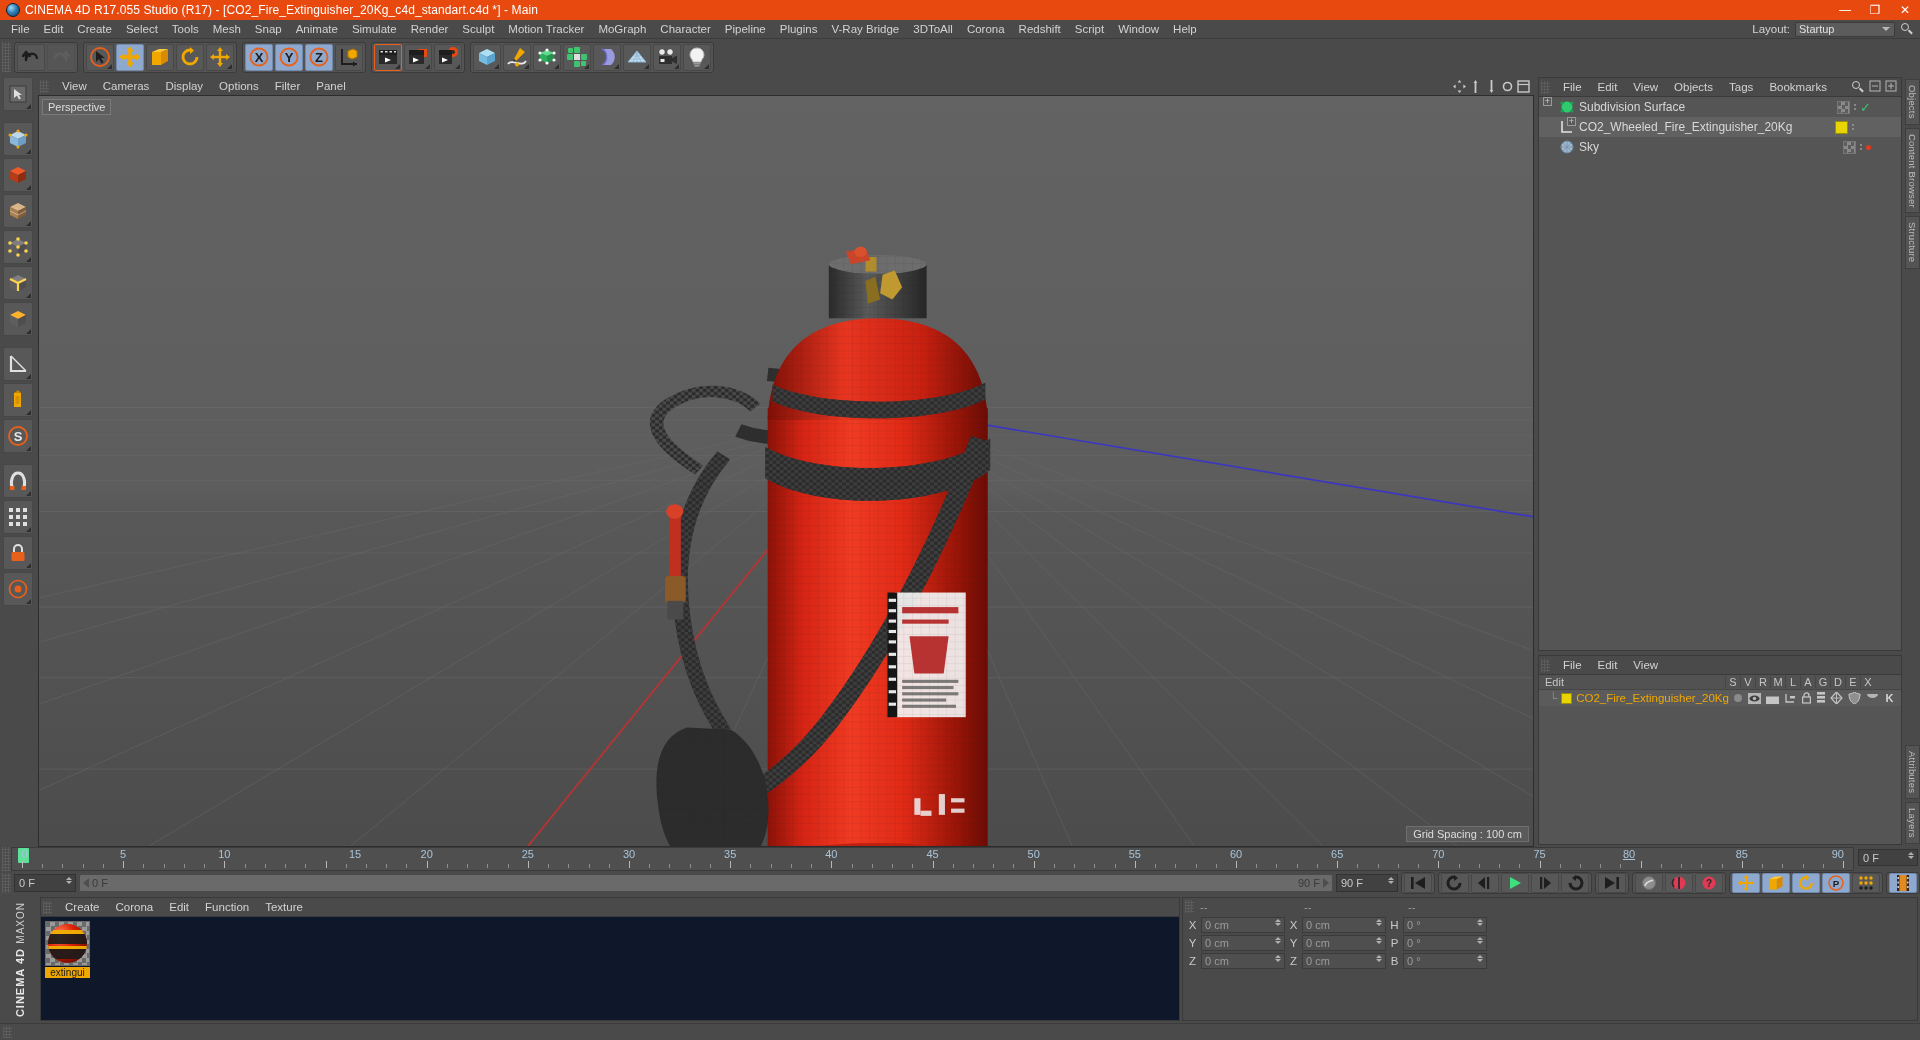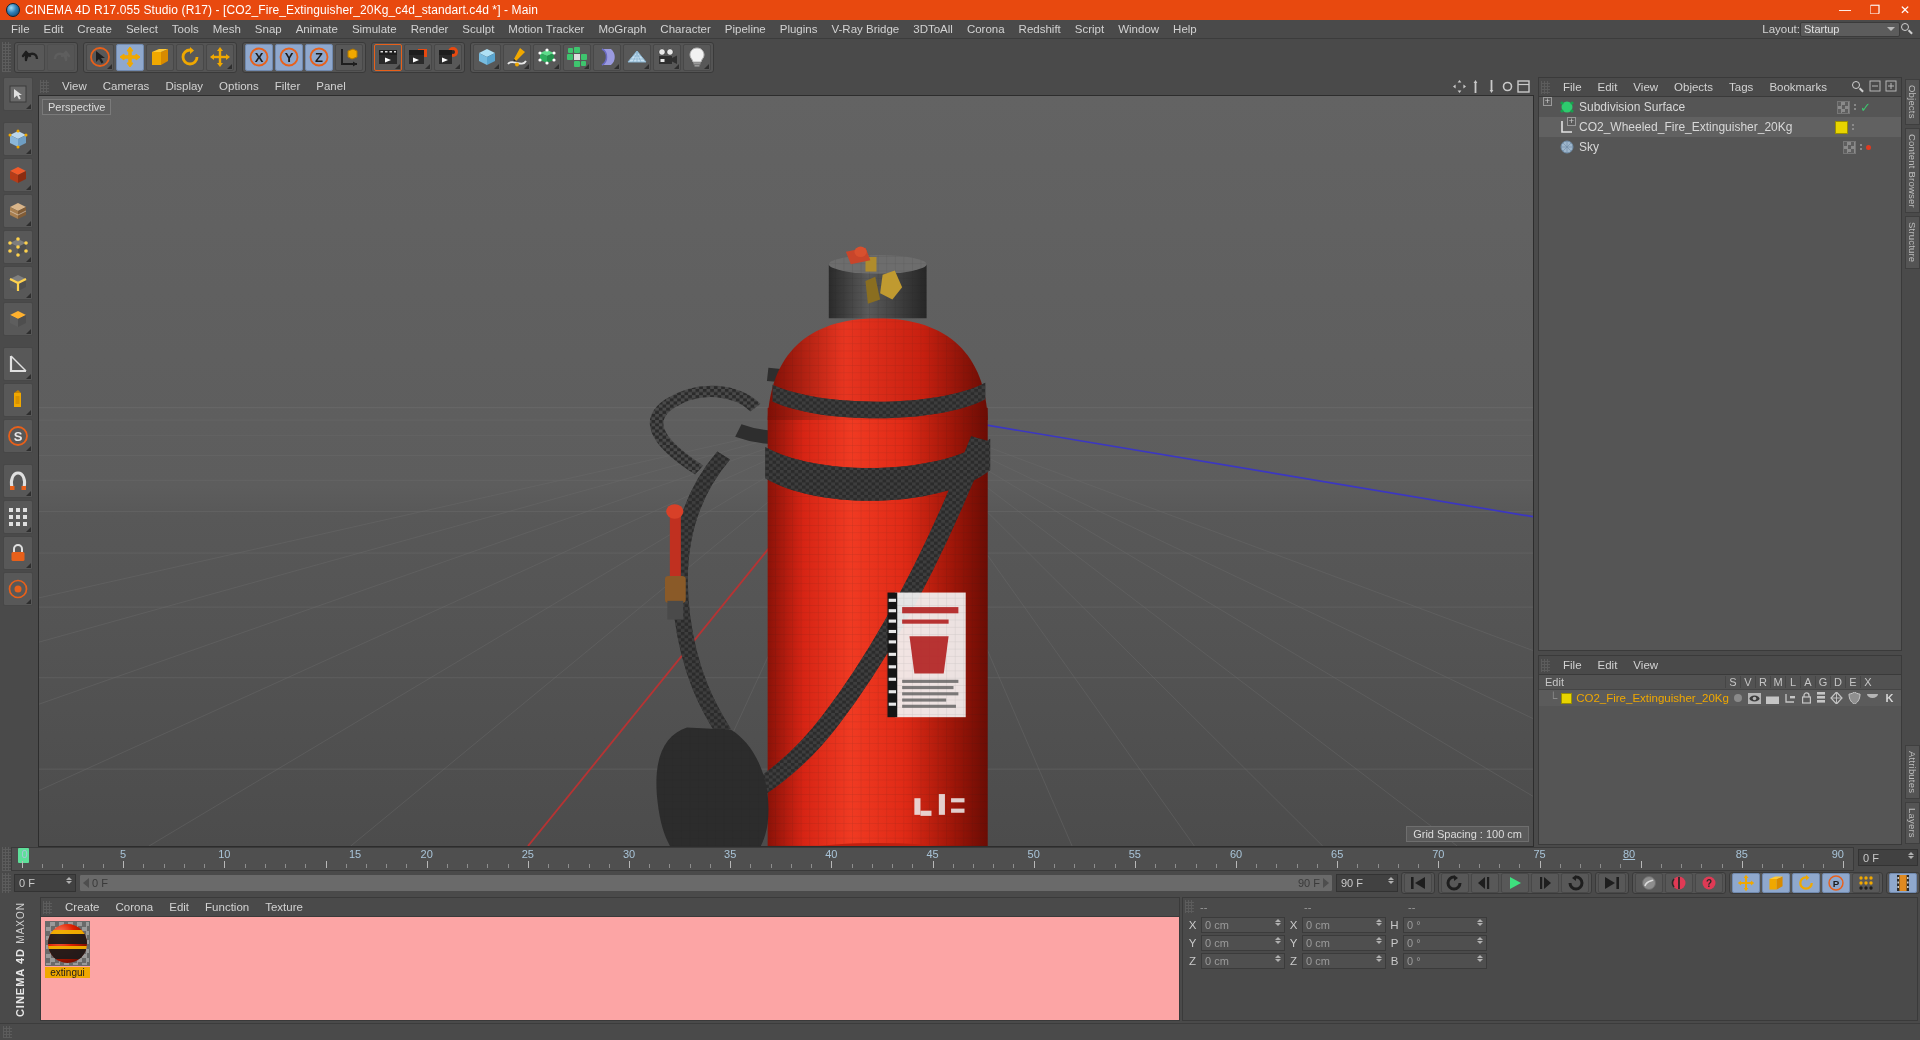--- a/index.html
+++ b/index.html
@@ -13,21 +13,21 @@
     background:radial-gradient(circle at 35% 32%, #9fd8f5 0%, #2f7fb8 45%, #123b5c 100%);
     border:1px solid #0a2236; margin:0 5px 0 2px; flex:0 0 auto;}
   .titlebar .ttl{ color:#fff; font-size:12px; white-space:nowrap; letter-spacing:.1px;}
   .titlebar .wbtns{ margin-left:auto; display:flex; height:20px;}
   .titlebar .wbtn{ width:30px;height:20px; display:flex;align-items:center;justify-content:center; color:#fff; font-size:12px;}
 
   
   .menubar{ height:19px; background:#4a4a4a; display:flex; align-items:center; padding-left:4px; flex:0 0 19px;
     border-bottom:1px solid #3c3c3c; position:relative;}
   .menubar .mi{ padding:0 7px; height:19px; line-height:19px; color:#d2d2d2; font-size:11.5px; white-space:nowrap;}
-  .layoutbox{ margin-left:auto; display:flex; align-items:center; padding-right:6px;}
+  .layoutbox{ margin-left:auto; display:flex; align-items:center; gap:5px; padding-right:6px;}
   .layoutbox .lbl{ font-size:11.5px; color:#d2d2d2;}
   .layoutsel{ width:100px;height:15px;background:#5c5c5c;border:1px solid #3b3b3b;border-radius:2px;
     display:flex;align-items:center;padding:0 3px;font-size:11px;color:#e0e0e0;position:relative;}
   .layoutsel .arw{ position:absolute; right:4px; width:0;height:0;border-left:4px solid transparent;
     border-right:4px solid transparent;border-top:4px solid #b9b9b9;}
   .srchico{ width:14px;height:14px;position:relative; }
   .srchico i{ position:absolute;left:1px;top:1px;width:8px;height:8px;border:1.4px solid #cfcfcf;border-radius:50%;}
   .srchico b{ position:absolute;left:8px;top:9px;width:5px;height:1.6px;background:#cfcfcf;transform:rotate(45deg);}
 
   
@@ -144,21 +144,21 @@
   .tri-l{ width:0;height:0;border-top:5px solid transparent;border-bottom:5px solid transparent;border-right:6px solid #4e4e4e;}
   .tri-r{ width:0;height:0;border-top:5px solid transparent;border-bottom:5px solid transparent;border-left:6px solid #4e4e4e;}
   .pgrp{ display:flex; align-items:center; border:1px solid #3a3a3a; border-radius:3px; background:#545454; padding:1px; height:22px;}
   .pbtn{ width:28px;height:20px;display:flex;align-items:center;justify-content:center;background:#585858;
     border:1px solid #484848;border-radius:2px;margin:0 1px;position:relative;}
   .pbtn.on{ background:#8fa8cd;border-color:#7089ae;}
 
   
   .bottom{ height:128px; flex:0 0 128px; display:flex; background:#4a4a4a; padding:2px; gap:2px;}
   .matmgr{ width:1140px; flex:0 0 1140px; display:flex; flex-direction:column; border:1px solid #3a3a3a; background:#4a4a4a;}
-  .matcanvas{ flex:1 1 auto; background:#fca5a5; border-top:1px solid #3a3a3a; position:relative; padding:4px;}
+  .matcanvas{ flex:1 1 auto; background:#0f172a; border-top:1px solid #3a3a3a; position:relative; padding:4px;}
   .matchip{ width:45px; }
   .matthumb{ width:45px;height:45px; background:
       repeating-conic-gradient(#9a9a9a 0% 25%, #6a6a6a 0% 50%) 0 0/9px 9px;
       position:relative; border:1px solid #6a6a6a;}
   .matsphere{ position:absolute; inset:2px; border-radius:50%;
     background:
       radial-gradient(circle at 30% 28%, #ff8b6a 0%, #e02000 38%, #8c1100 70%, #3c0700 100%);
     overflow:hidden;}
   .matsphere .band{ position:absolute; left:-10%; width:120%; height:26%; background:#1b1b1b; opacity:.92;}
   .matsphere .bandy{ position:absolute; left:-10%; width:120%; height:9%; background:#f0b000; opacity:.95;}

